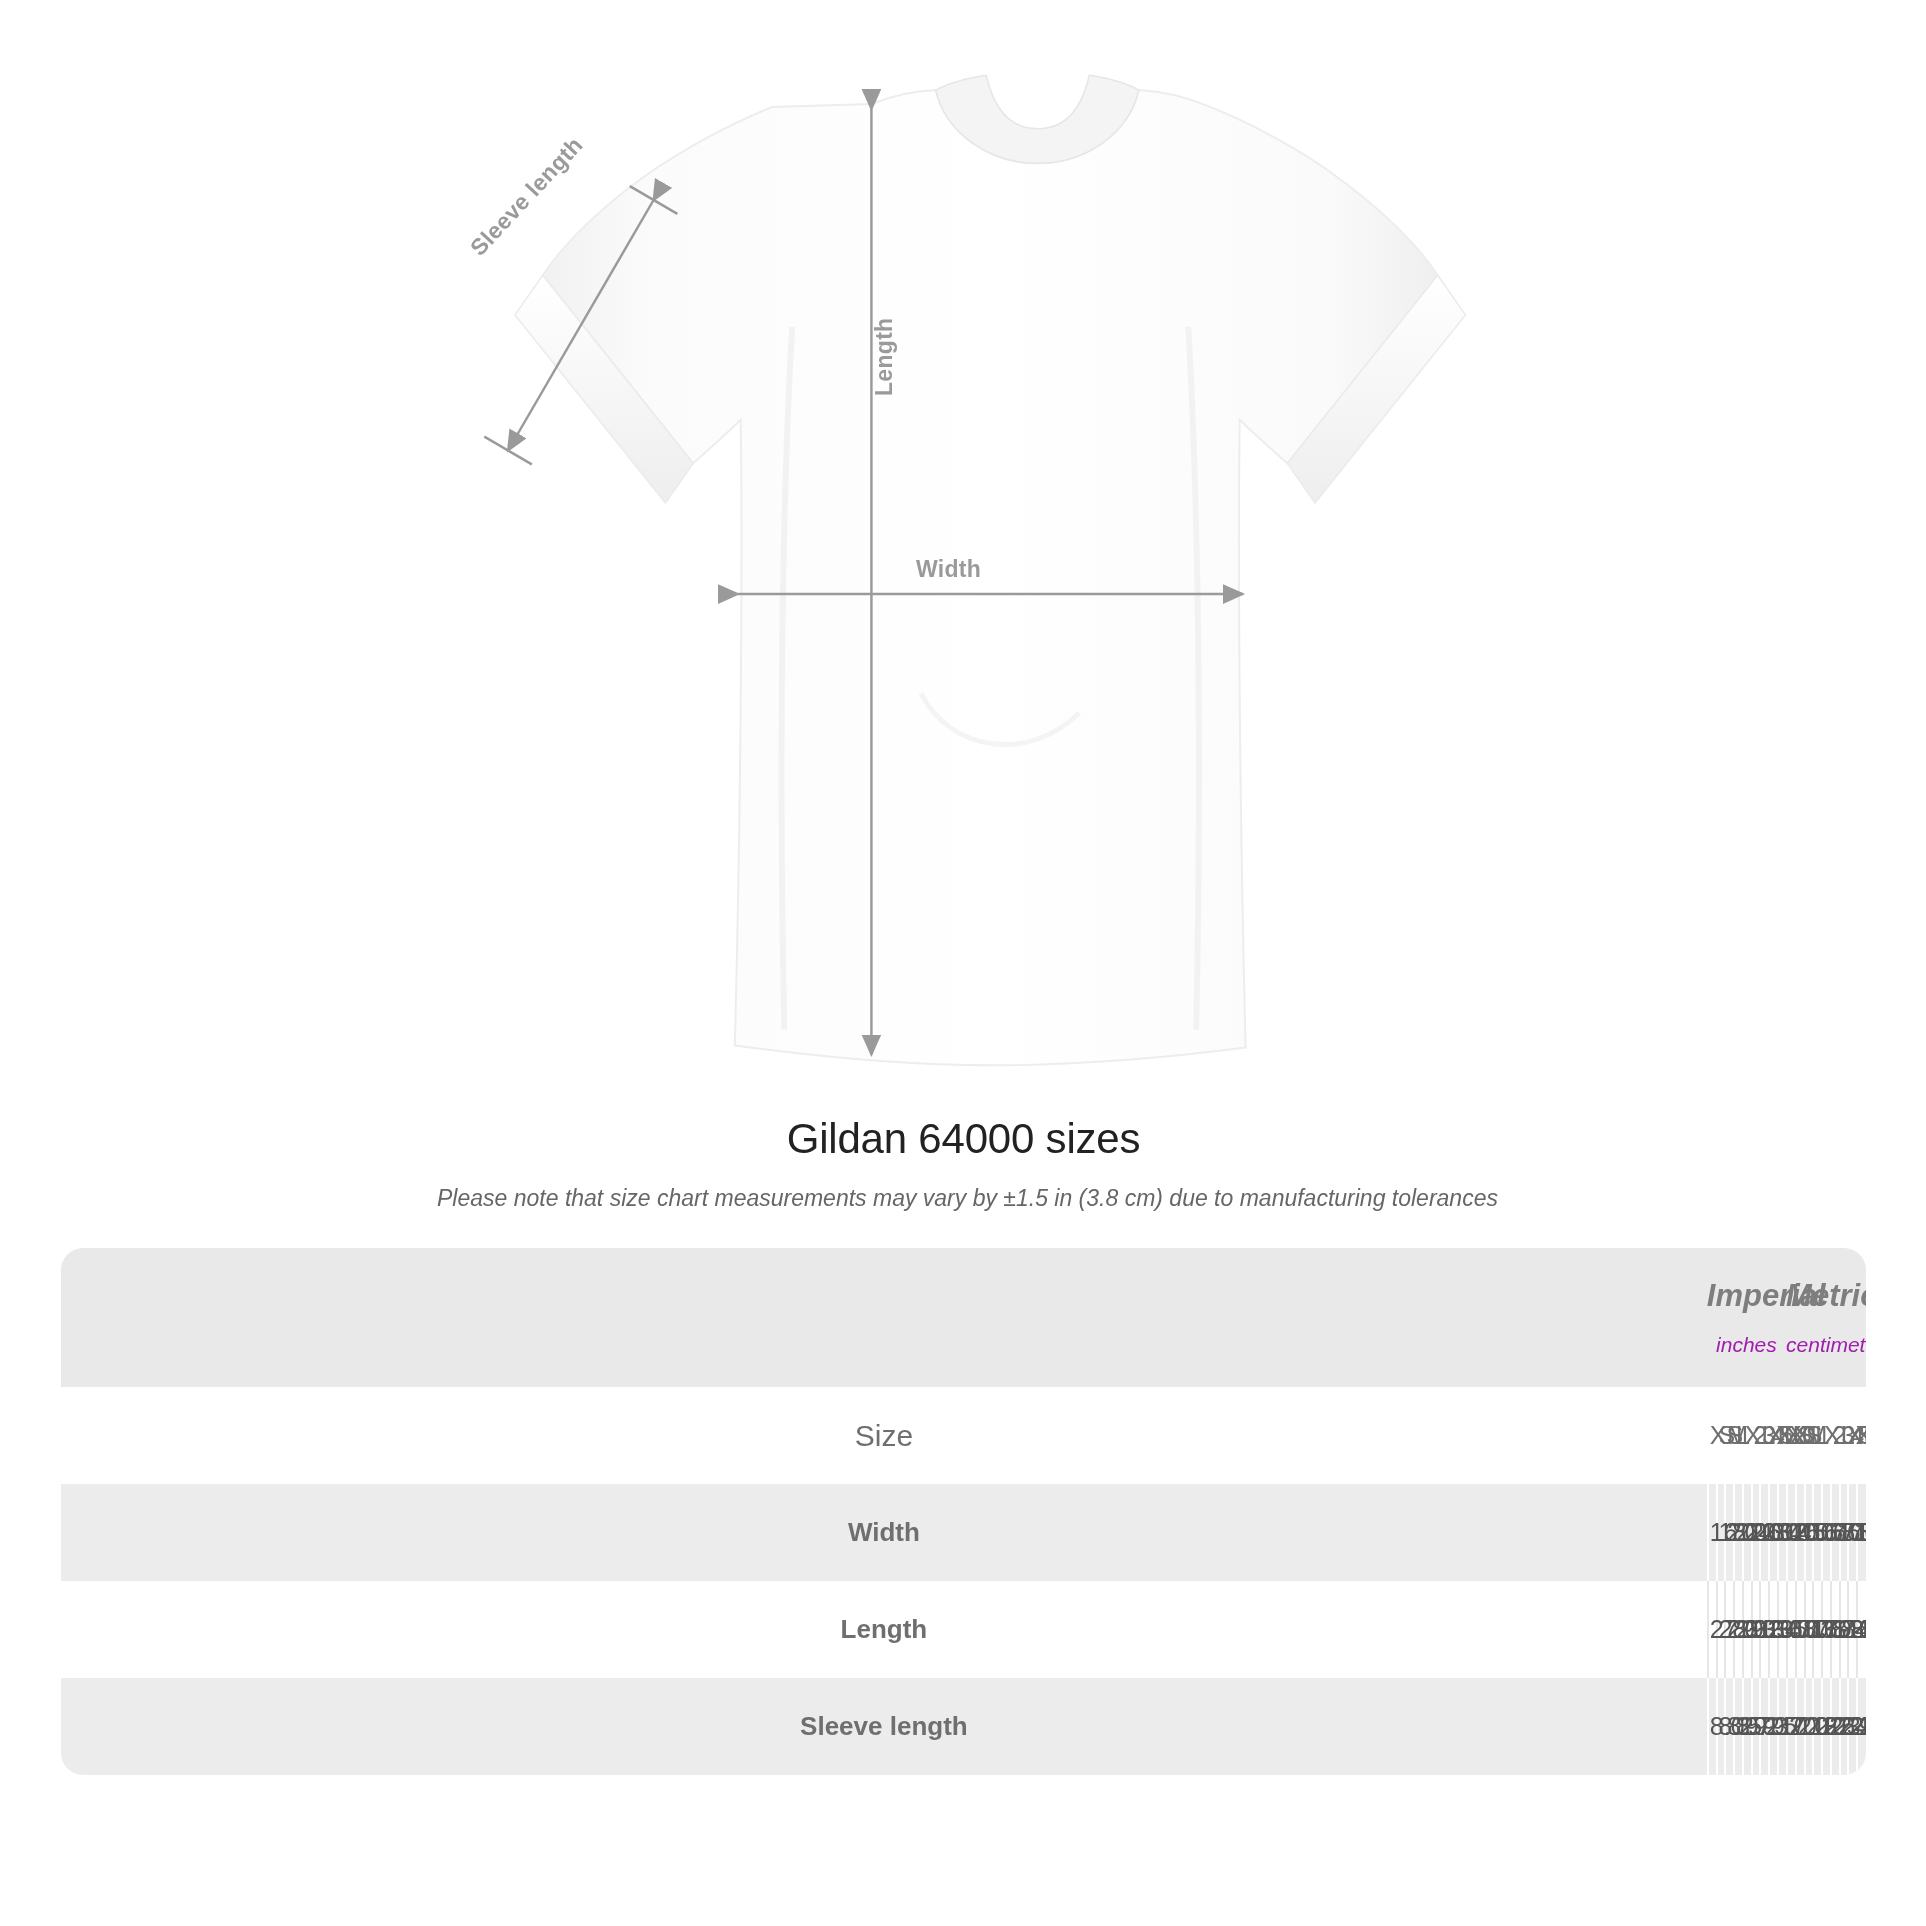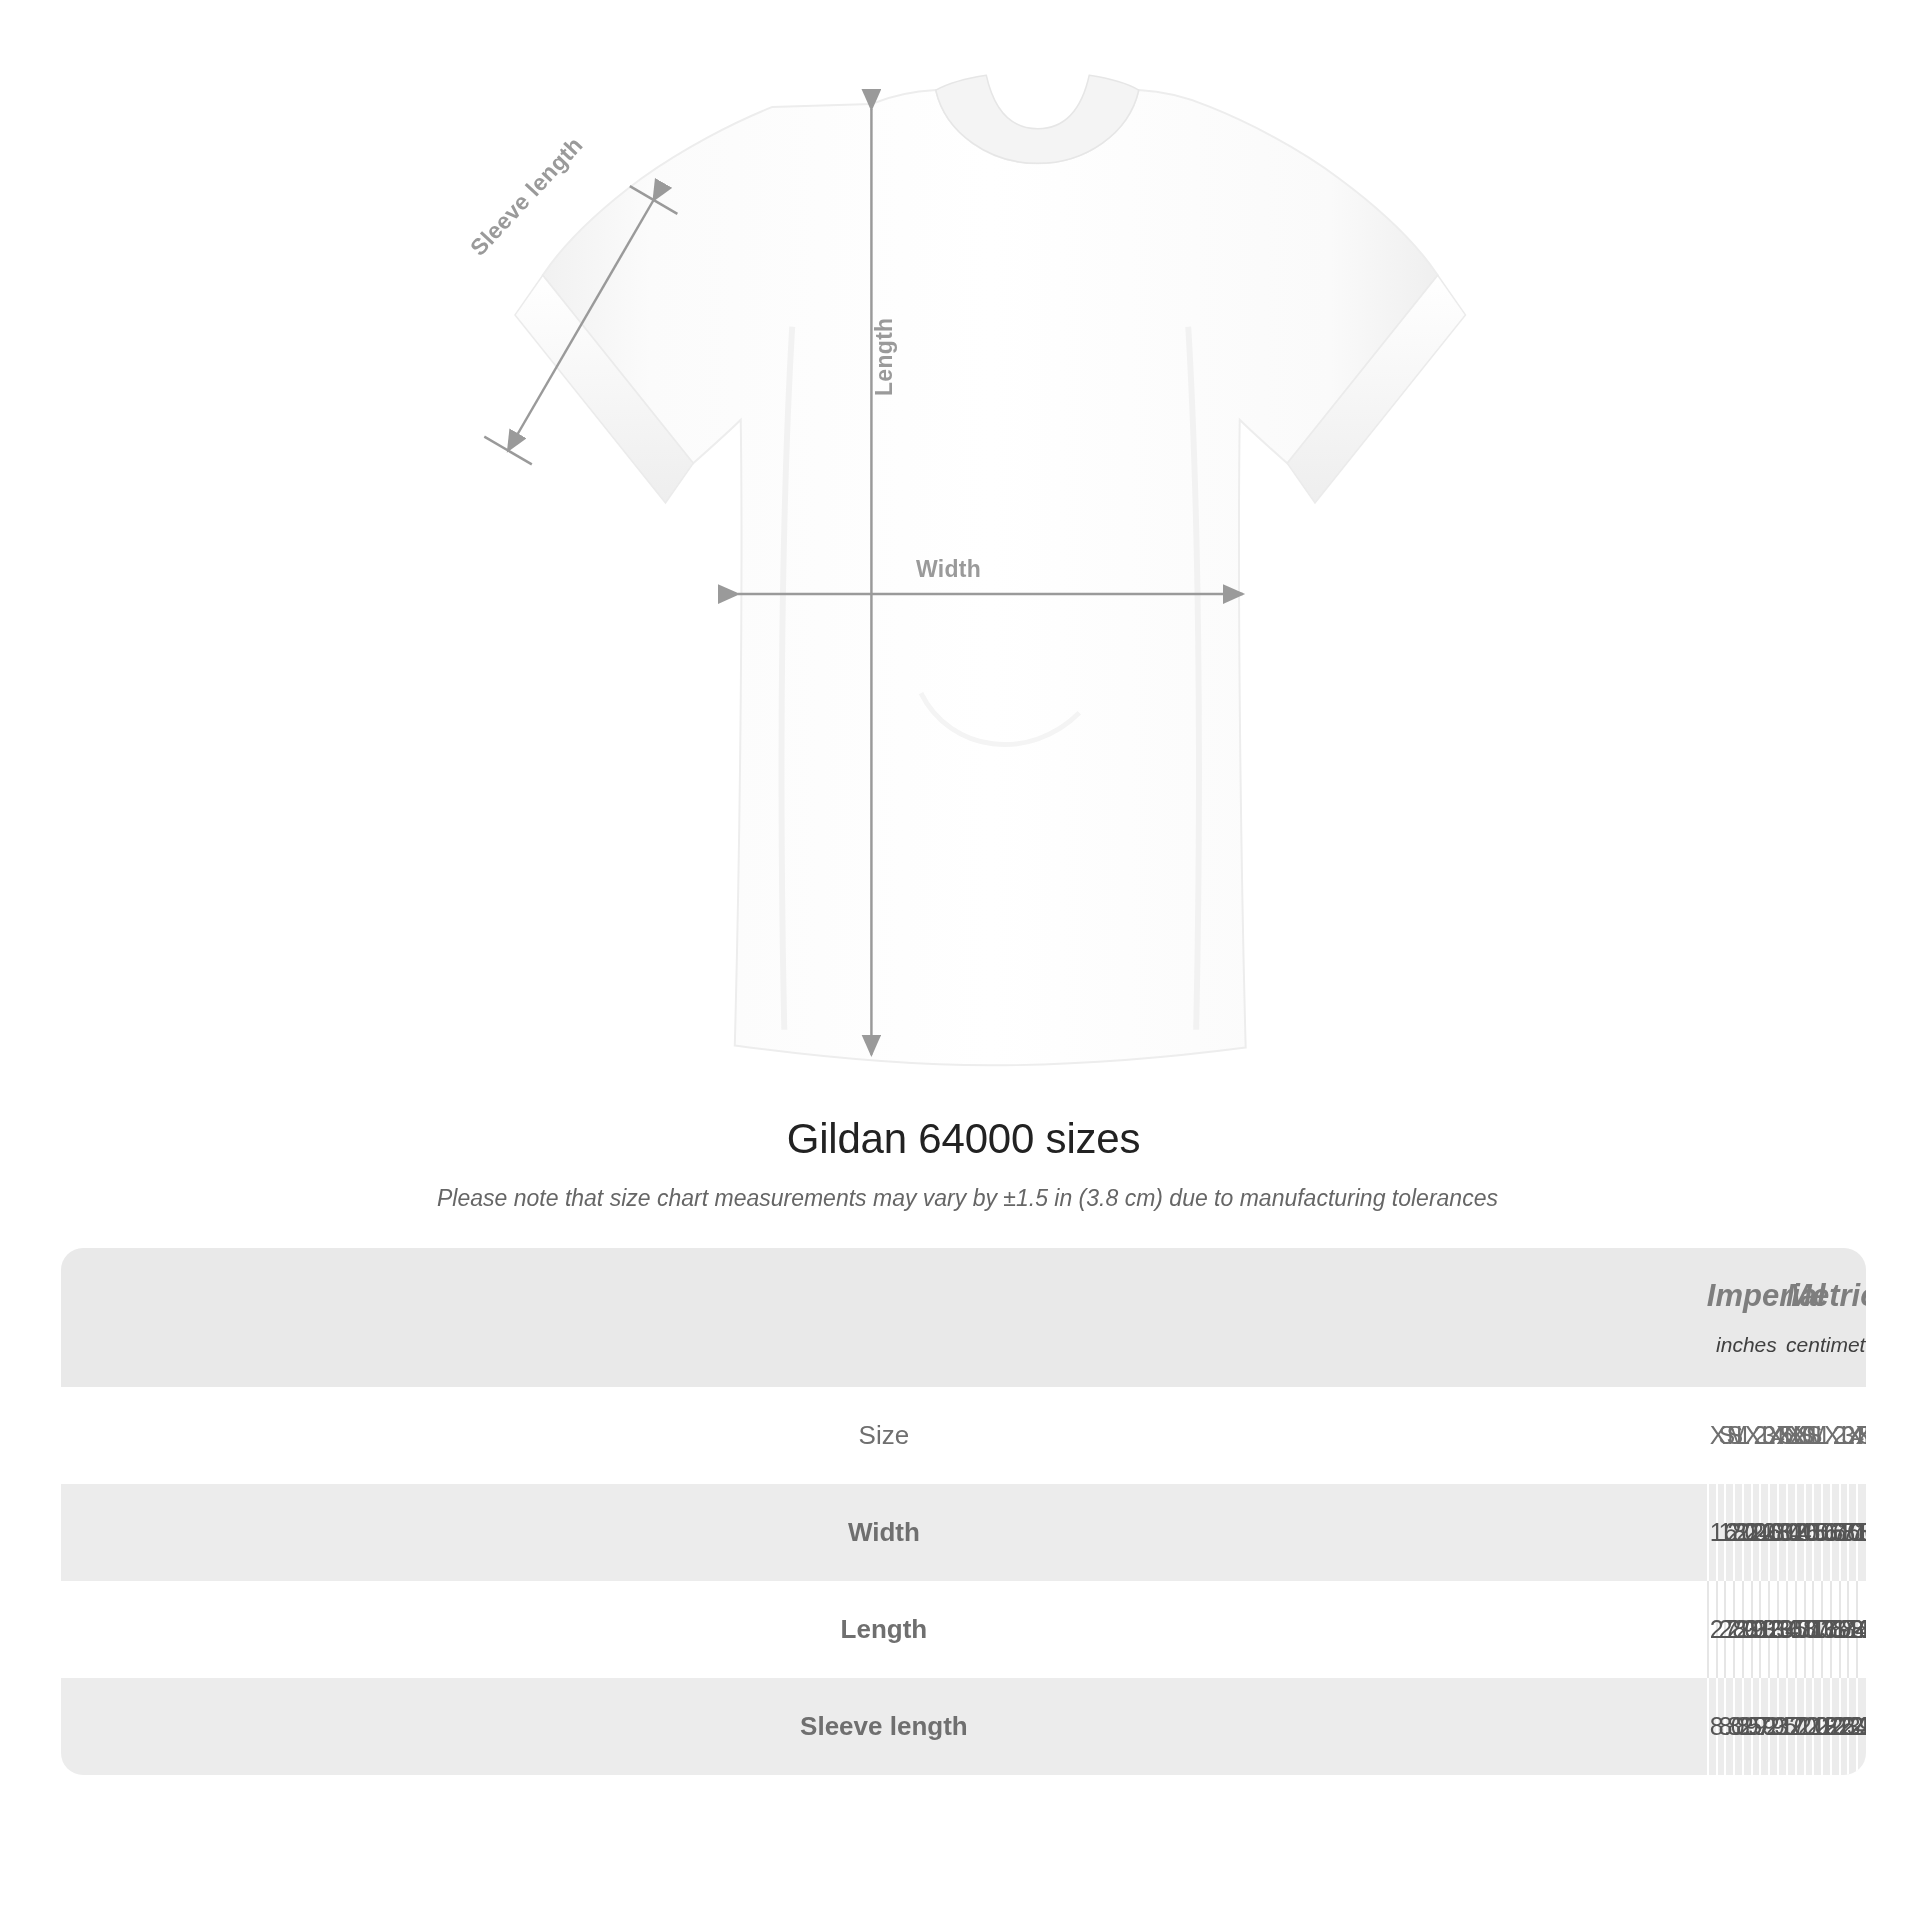--- a/index.html
+++ b/index.html
@@ -103,38 +103,38 @@
   .unit-name {
     font-size: 31px;
     font-weight: bold;
     font-style: italic;
     color: #7e7e7e;
     line-height: 1.15;
   }
   .unit-sub {
     font-size: 21px;
     font-style: italic;
-    color: #404040;
+    color: #a21caf;
     margin-top: 20px;
   }
   .unit-blank {
     background: #e9e9e9;
   }
 
   
   .size-row td {
     background: #ffffff;
     height: 95px;
     font-size: 25px;
     font-weight: bold;
     color: #6f6f6f;
   }
   .size-row td.rowhead {
     background: #ffffff;
-    font-size: 26px;
+    font-size: 30px;
   }
 
   
   .data-row td {
     height: 95px;
     font-size: 25px;
     color: #555555;
   }
   .data-row td.rowhead {
     font-size: 26px;

